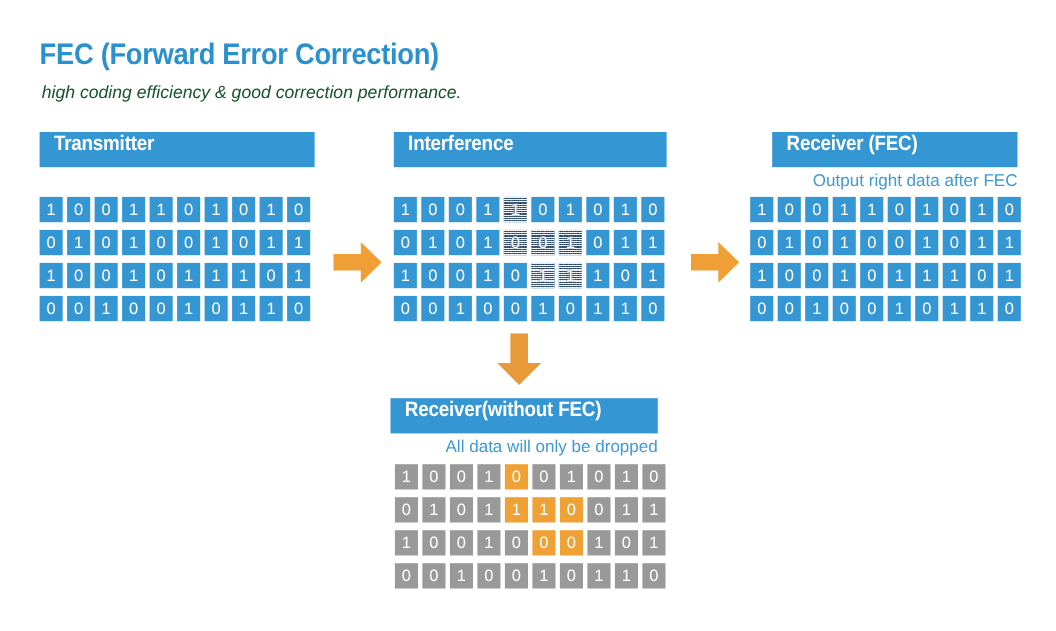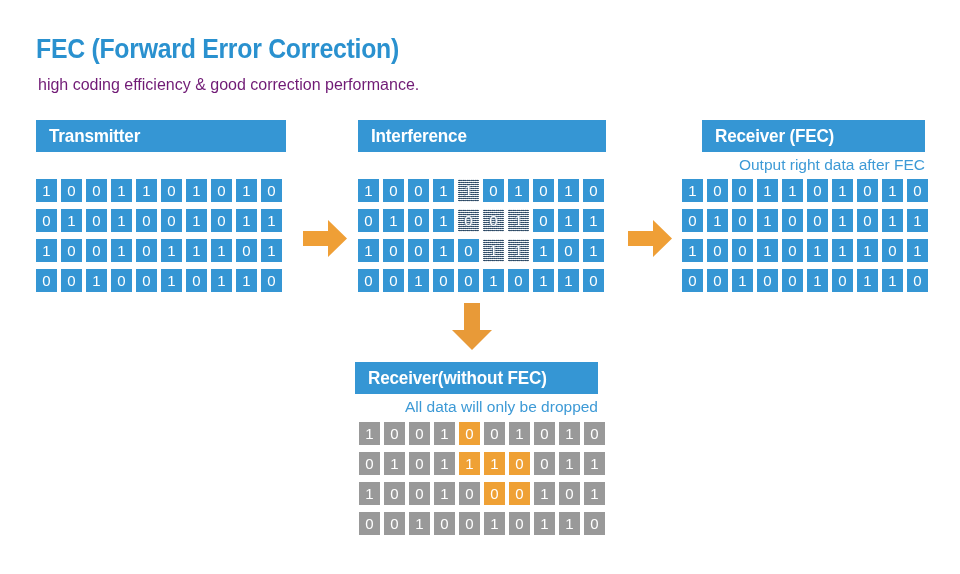--- a/index.html
+++ b/index.html
@@ -32,32 +32,33 @@
     transform: scaleX(0.92);
     transform-origin: left center;
     white-space: nowrap;
   }
 
   .page-subtitle {
     position: absolute;
     left: 38px;
     top: 76px;
     font-size: 16px;
-    color: #701a75;
+    color: #14532d;
     white-space: nowrap;
+    font-style: italic;
   }
 
   
   .panel { position: absolute; }
 
   .panel-header {
     height: 32px;
     background: #3596d4;
     display: flex;
-    align-items: center;
+    align-items: flex-start;
     padding-left: 13px;
   }
 
   .panel-header-label {
     color: #ffffff;
     font-size: 19px;
     font-weight: bold;
     letter-spacing: -0.2px;
     transform: scaleX(0.9);
     transform-origin: left center;

